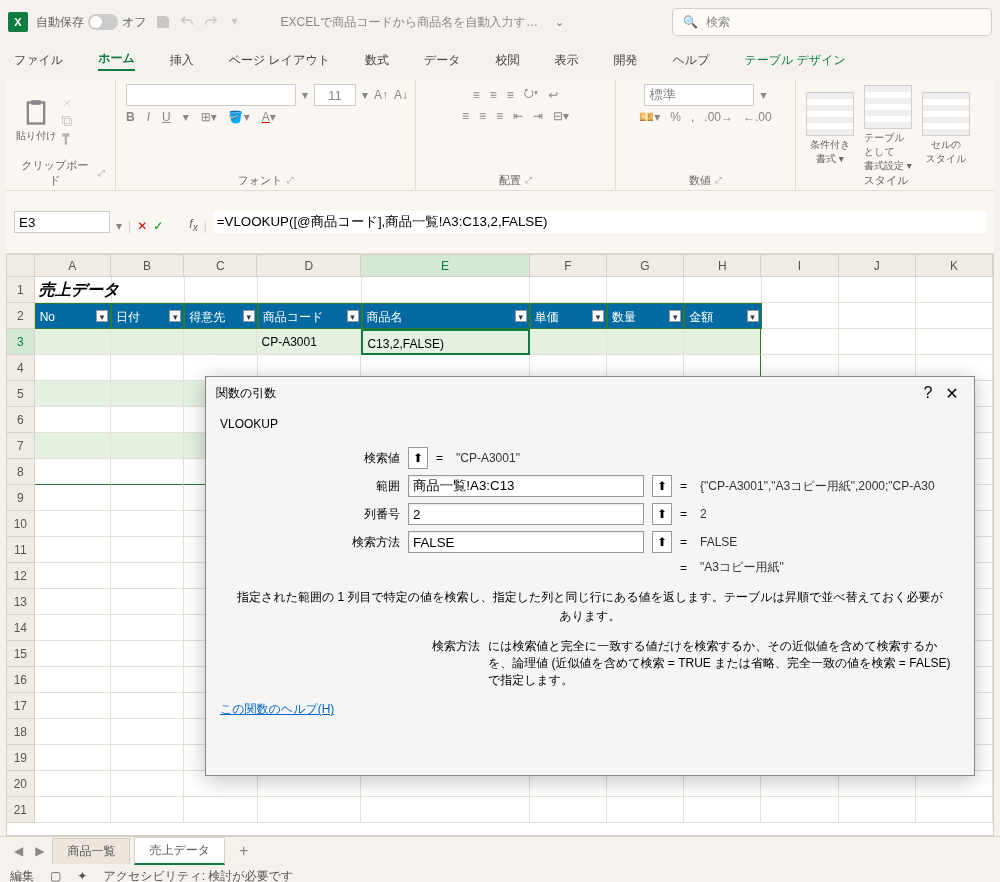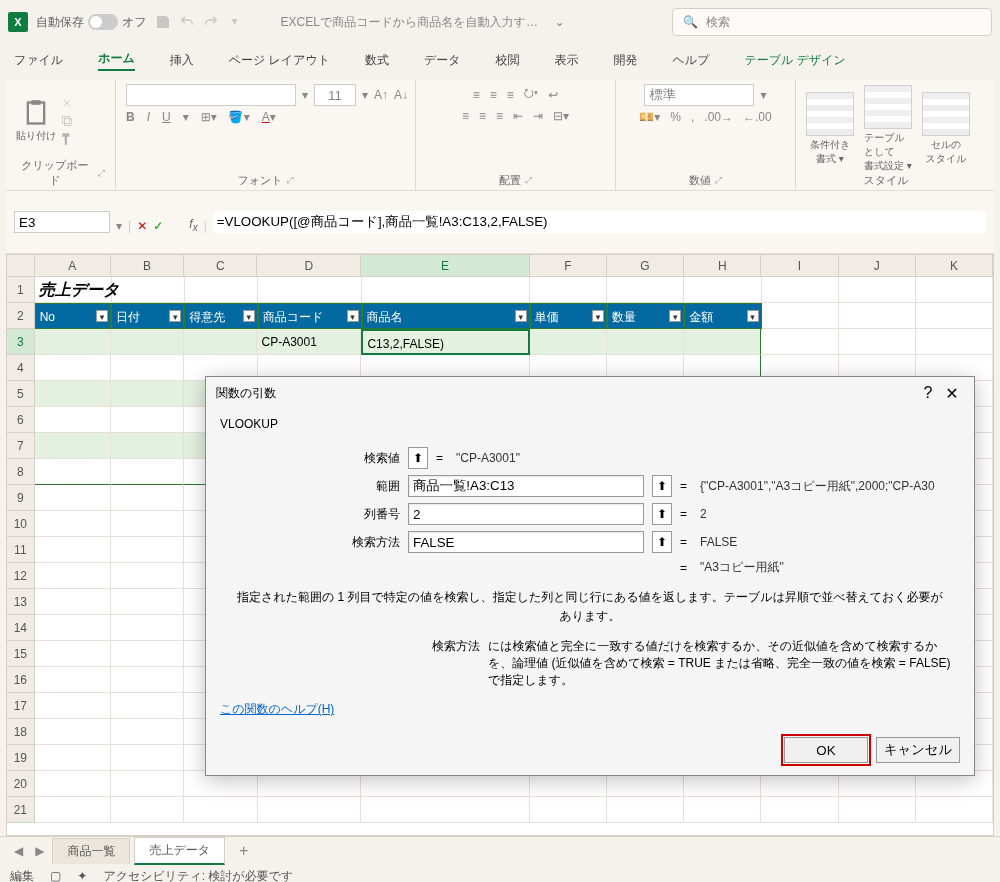--- a/index.html
+++ b/index.html
@@ -630,24 +630,20 @@
 
     <div class="desc">指定された範囲の 1 列目で特定の値を検索し、指定した列と同じ行にある値を返します。テーブルは昇順で並べ替えておく必要があります。</div>
     <div class="param-desc">
       <span class="param-desc-label">検索方法</span>
       <span style="flex:1">には検索値と完全に一致する値だけを検索するか、その近似値を含めて検索するかを、論理値 (近似値を含めて検索 = TRUE または省略、完全一致の値を検索 = FALSE) で指定します。</span>
     </div>
 
 
     <a class="help-link">この関数のヘルプ(H)</a>
 
-    <div class="dlg-buttons">
-      <button class="dlg-btn highlight">OK</button>
-      <button class="dlg-btn">キャンセル</button>
-    </div>
   </div>
 </div>
 
 <div class="sheet-tabs">
   <span class="nav-arrow">◀</span>
   <span class="nav-arrow">▶</span>
   <div class="sheet-tab">商品一覧</div>
   <div class="sheet-tab active">売上データ</div>
   <span class="add-sheet">+</span>
 </div>

